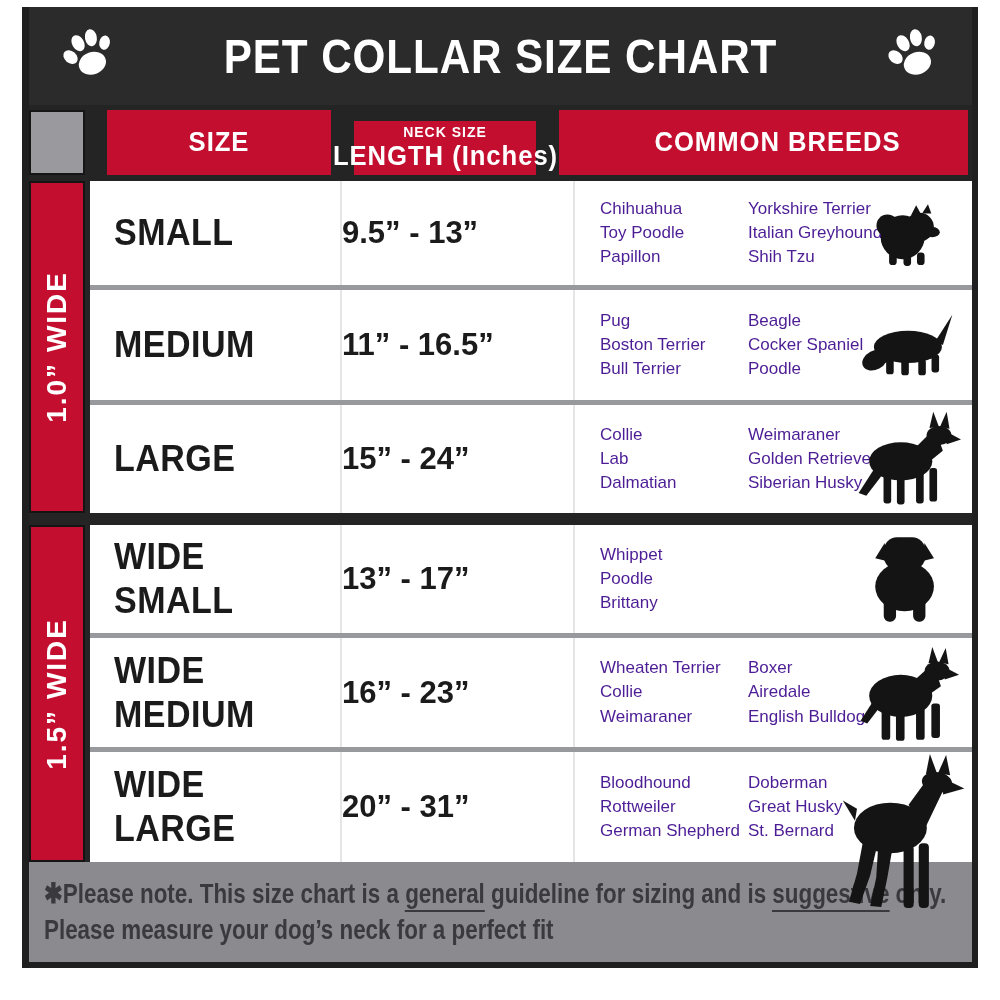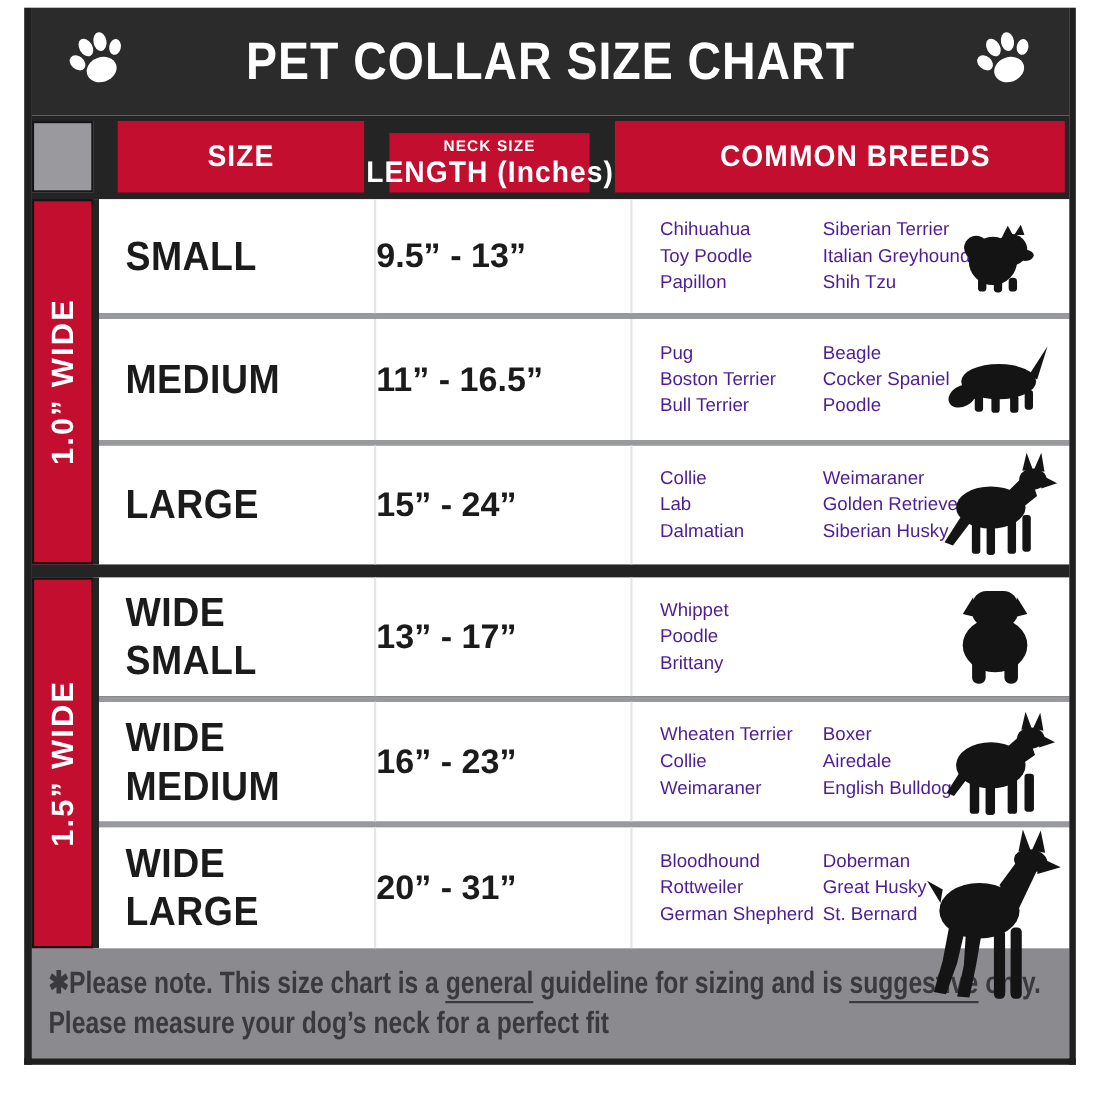--- a/index.html
+++ b/index.html
@@ -139,21 +139,21 @@
         <div class="cell-length">
           <span class="len">9.5” - 13”</span>
         </div>
         <div class="cell-breeds">
           <div class="breedcol">
             <div>Chihuahua</div>
             <div>Toy Poodle</div>
             <div>Papillon</div>
           </div>
           <div class="breedcol">
-            <div>Siberian Terrier</div>
+            <div>Yorkshire Terrier</div>
             <div>Italian Greyhound</div>
             <div>Shih Tzu</div>
           </div>
           <div class="dogwrap">
             <svg width="86" height="76" viewBox="0 0 100 90">
               <g class="dog-fill">
                 <circle cx="46" cy="50" r="26"></circle>
                   <circle cx="66" cy="38" r="17"></circle>
                 <circle cx="28" cy="36" r="13"></circle>
                 <polygon points="56,24 62,12 68,23"></polygon>

